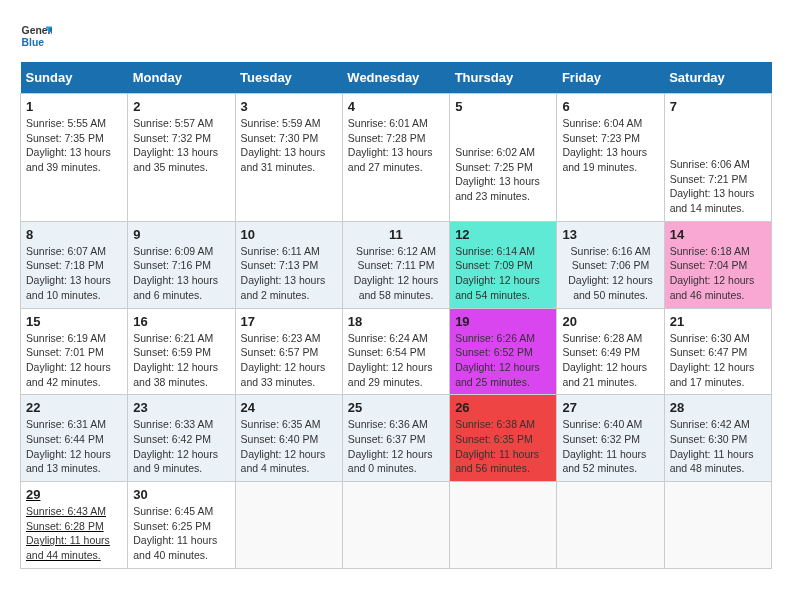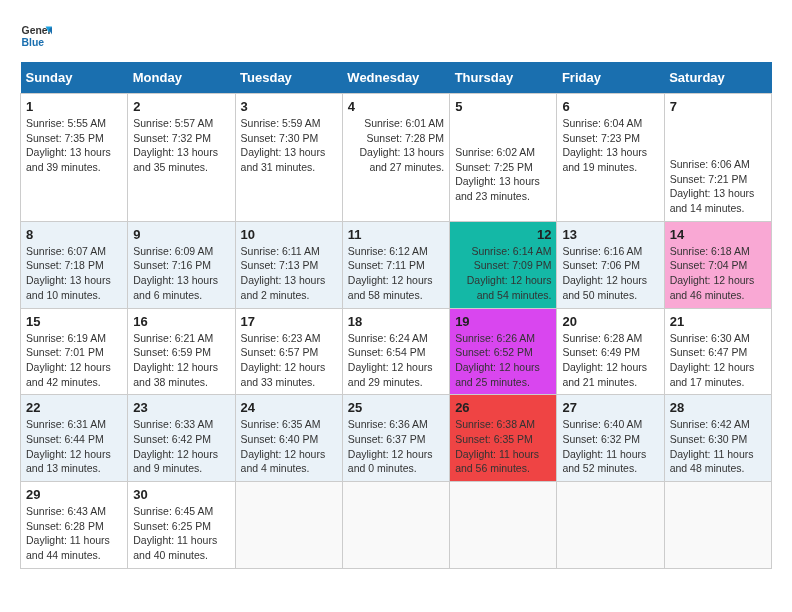--- a/index.html
+++ b/index.html
@@ -127,21 +127,21 @@
         </td>
         <td style="background-color: rgb(255, 255, 255);">
           <span class="day-number">3</span>
           <div class="day-info" style="white-space: pre-line;">Sunrise: 5:59 AM
 Sunset: 7:30 PM
 Daylight: 13 hours
 and 31 minutes.</div>
         </td>
         <td style="background-color: rgb(255, 255, 255);">
           <span class="day-number">4</span>
-          <div class="day-info" style="white-space: pre-line; text-align: right;">Sunrise: 6:01 AM
+          <div class="day-info" style="white-space: pre-line;">Sunrise: 6:01 AM
 Sunset: 7:28 PM
 Daylight: 13 hours
 and 27 minutes.</div>
         </td>
         <td style="background-color: rgb(255, 255, 255);">
           <span class="day-number">5</span>
           <div class="day-info" style="white-space: pre-line; margin-top: 31px;">Sunrise: 6:02 AM
 Sunset: 7:25 PM
 Daylight: 13 hours
 and 23 minutes.</div>
@@ -176,37 +176,37 @@
 Daylight: 13 hours
 and 6 minutes.</div>
         </td>
         <td style="background-color: rgb(234, 242, 248);">
           <span class="day-number">10</span>
           <div class="day-info" style="white-space: pre-line;">Sunrise: 6:11 AM
 Sunset: 7:13 PM
 Daylight: 13 hours
 and 2 minutes.</div>
         </td>
-        <td style="background-color: rgb(234, 242, 248);">
+        <td style="background-color: rgb(234, 242, 248); text-align: center;">
           <span class="day-number">11</span>
           <div class="day-info" style="white-space: pre-line;">Sunrise: 6:12 AM
 Sunset: 7:11 PM
 Daylight: 12 hours
 and 58 minutes.</div>
         </td>
-        <td style="background-color: #14b8a6; text-align: right;">
+        <td style="background-color: #5eead4;">
           <span class="day-number">12</span>
           <div class="day-info" style="white-space: pre-line;">Sunrise: 6:14 AM
 Sunset: 7:09 PM
 Daylight: 12 hours
 and 54 minutes.</div>
         </td>
         <td style="background-color: rgb(234, 242, 248);">
           <span class="day-number">13</span>
-          <div class="day-info" style="white-space: pre-line;">Sunrise: 6:16 AM
+          <div class="day-info" style="white-space: pre-line; text-align: center;">Sunrise: 6:16 AM
 Sunset: 7:06 PM
 Daylight: 12 hours
 and 50 minutes.</div>
         </td>
         <td style="background-color: #f9a8d4;">
           <span class="day-number">14</span>
           <div class="day-info" style="white-space: pre-line;">Sunrise: 6:18 AM
 Sunset: 7:04 PM
 Daylight: 12 hours
 and 46 minutes.</div>
@@ -308,21 +308,21 @@
         </td>
         <td style="background-color: rgb(234, 242, 248);">
           <span class="day-number">28</span>
           <div class="day-info" style="white-space: pre-line;">Sunrise: 6:42 AM
 Sunset: 6:30 PM
 Daylight: 11 hours
 and 48 minutes.</div>
         </td>
       </tr>
       <tr>
-        <td style="background-color: rgb(255, 255, 255);">
+        <td style="background-color: rgb(255, 255, 255); text-decoration: underline;">
           <span class="day-number">29</span>
           <div class="day-info" style="white-space: pre-line;">Sunrise: 6:43 AM
 Sunset: 6:28 PM
 Daylight: 11 hours
 and 44 minutes.</div>
         </td>
         <td style="background-color: rgb(255, 255, 255);">
           <span class="day-number">30</span>
           <div class="day-info" style="white-space: pre-line;">Sunrise: 6:45 AM
 Sunset: 6:25 PM

